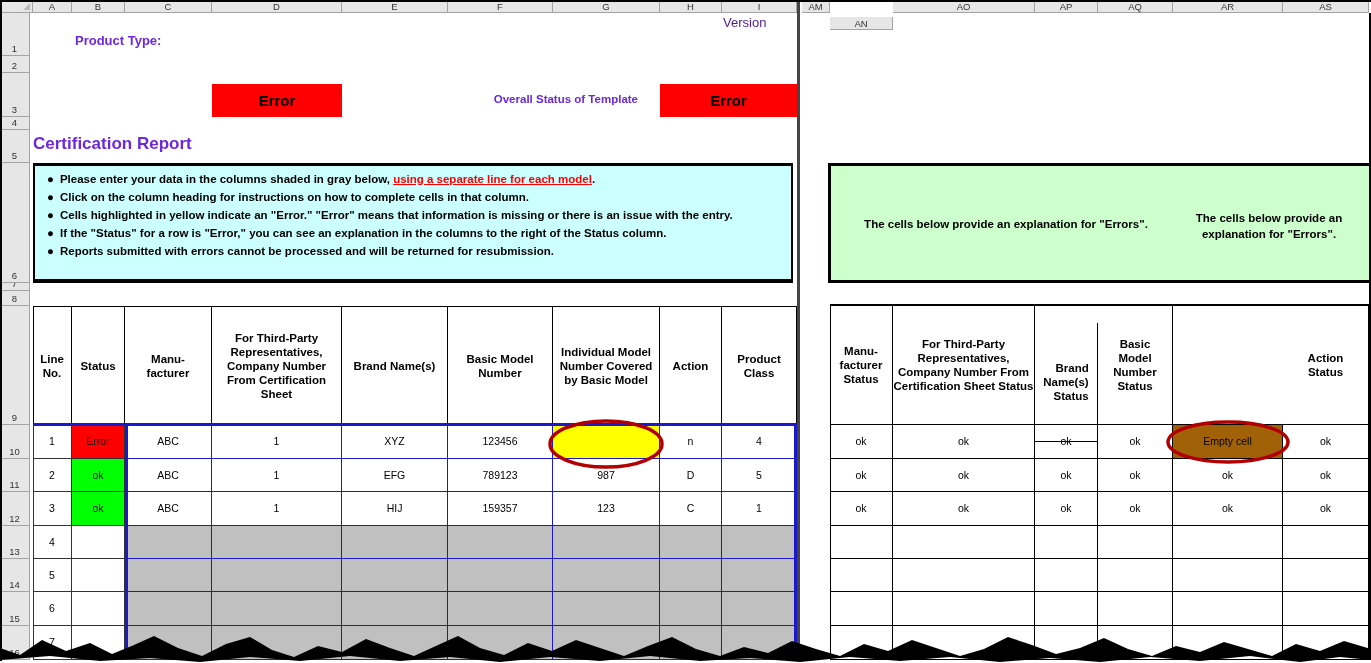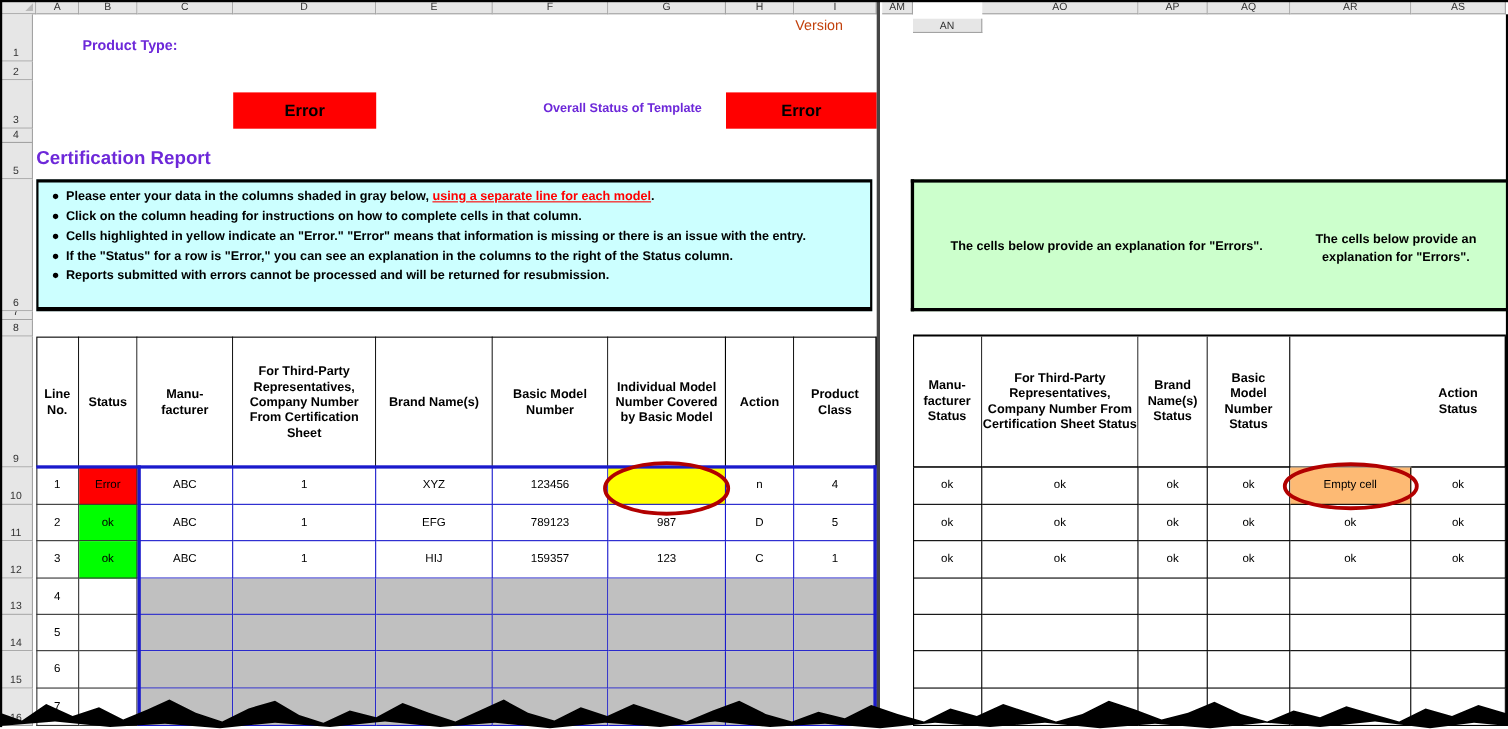--- a/index.html
+++ b/index.html
@@ -133,35 +133,35 @@
       <div class="cell" style="left: 660px; top: 626px; width: 62px; height: 34px; background: rgb(192, 192, 192); border-right: 1px solid rgb(26, 26, 204); border-bottom: 1px solid rgb(26, 26, 204);"></div>
       <div class="cell" style="left: 722px; top: 626px; width: 75px; height: 34px; background: rgb(192, 192, 192); border-right: 1px solid rgb(26, 26, 204); border-bottom: 1px solid rgb(26, 26, 204);"></div>
       <div class="line" style="left: 33px; top: 425px; width: 1px; height: 235px; background: rgb(51, 51, 51);"></div>
       <div class="line" style="left: 33px; top: 423px; width: 764px; height: 3px; background: rgb(26, 26, 204);"></div>
       <div class="line" style="left: 125px; top: 423px; width: 3px; height: 237px; background: rgb(26, 26, 204);"></div>
       <div class="line" style="left: 794px; top: 423px; width: 3px; height: 237px; background: rgb(26, 26, 204);"></div>
       <div class="cell hdr" style="left: 830px; top: 306px; width: 63px; height: 119px; border-right: 1px solid rgb(0, 0, 0); border-bottom: 1px solid rgb(0, 0, 0);">Manu-
 facturer
 Status</div>
       <div class="cell hdr" style="left: 893px; top: 306px; width: 142px; height: 119px; border-right: 1px solid rgb(0, 0, 0); border-bottom: 1px solid rgb(0, 0, 0);">For Third-Party Representatives, Company Number From Certification Sheet Status</div>
-      <div class="cell hdr" style="left: 1035px; top: 306px; width: 63px; height: 119px; border-right: 1px solid rgb(0, 0, 0); border-bottom: 1px solid rgb(0, 0, 0);">Brand
+      <div class="cell hdr" style="left: 1035px; top: 323px; width: 63px; height: 119px; border-right: 1px solid rgb(0, 0, 0); border-bottom: 1px solid rgb(0, 0, 0); text-align: right;">Brand
 Name(s)
 Status</div>
       <div class="cell hdr" style="left: 1098px; top: 306px; width: 75px; height: 119px; border-right: 1px solid rgb(0, 0, 0); border-bottom: 1px solid rgb(0, 0, 0);">Basic
 Model
 Number
 Status</div>
       <div class="cell hdr" style="left: 1283px; top: 306px; width: 86px; height: 119px; border-right: 1px solid rgb(0, 0, 0); border-bottom: 1px solid rgb(0, 0, 0);">Action
 Status</div>
       <div class="line" style="left: 830px; top: 304px; width: 539px; height: 121px; border-width: 2px 1px 1px; border-style: solid; border-color: rgb(0, 0, 0); border-image: initial; box-sizing: border-box;"></div>
       <div class="cell" style="left: 830px; top: 425px; width: 63px; height: 34px; font-size: 10.5px; border-right: 1px solid rgb(0, 0, 0); border-bottom: 1px solid rgb(0, 0, 0);">ok</div>
       <div class="cell" style="left: 893px; top: 425px; width: 142px; height: 34px; font-size: 10.5px; border-right: 1px solid rgb(0, 0, 0); border-bottom: 1px solid rgb(0, 0, 0);">ok</div>
       <div class="cell" style="left: 1035px; top: 425px; width: 63px; height: 34px; font-size: 10.5px; border-right: 1px solid rgb(0, 0, 0); border-bottom: 1px solid rgb(0, 0, 0);">ok</div>
       <div class="cell" style="left: 1098px; top: 425px; width: 75px; height: 34px; font-size: 10.5px; border-right: 1px solid rgb(0, 0, 0); border-bottom: 1px solid rgb(0, 0, 0);">ok</div>
-      <div class="cell" style="left: 1173px; top: 425px; width: 110px; height: 34px; font-size: 10.5px; border-right: 1px solid rgb(0, 0, 0); border-bottom: 1px solid rgb(0, 0, 0); background: #fdba74;">Empty cell</div>
+      <div class="cell" style="left: 1173px; top: 425px; width: 110px; height: 34px; font-size: 10.5px; border-right: 1px solid rgb(0, 0, 0); border-bottom: 1px solid rgb(0, 0, 0); background: #a16207;">Empty cell</div>
       <div class="cell" style="left: 1283px; top: 425px; width: 86px; height: 34px; font-size: 10.5px; border-right: 1px solid rgb(0, 0, 0); border-bottom: 1px solid rgb(0, 0, 0);">ok</div>
       <div class="cell" style="left: 830px; top: 459px; width: 63px; height: 33px; font-size: 10.5px; border-right: 1px solid rgb(0, 0, 0); border-bottom: 1px solid rgb(0, 0, 0);">ok</div>
       <div class="cell" style="left: 893px; top: 459px; width: 142px; height: 33px; font-size: 10.5px; border-right: 1px solid rgb(0, 0, 0); border-bottom: 1px solid rgb(0, 0, 0);">ok</div>
       <div class="cell" style="left: 1035px; top: 459px; width: 63px; height: 33px; font-size: 10.5px; border-right: 1px solid rgb(0, 0, 0); border-bottom: 1px solid rgb(0, 0, 0);">ok</div>
       <div class="cell" style="left: 1098px; top: 459px; width: 75px; height: 33px; font-size: 10.5px; border-right: 1px solid rgb(0, 0, 0); border-bottom: 1px solid rgb(0, 0, 0);">ok</div>
       <div class="cell" style="left: 1173px; top: 459px; width: 110px; height: 33px; font-size: 10.5px; border-right: 1px solid rgb(0, 0, 0); border-bottom: 1px solid rgb(0, 0, 0);">ok</div>
       <div class="cell" style="left: 1283px; top: 459px; width: 86px; height: 33px; font-size: 10.5px; border-right: 1px solid rgb(0, 0, 0); border-bottom: 1px solid rgb(0, 0, 0);">ok</div>
       <div class="cell" style="left: 830px; top: 492px; width: 63px; height: 34px; font-size: 10.5px; border-right: 1px solid rgb(0, 0, 0); border-bottom: 1px solid rgb(0, 0, 0);">ok</div>
       <div class="cell" style="left: 893px; top: 492px; width: 142px; height: 34px; font-size: 10.5px; border-right: 1px solid rgb(0, 0, 0); border-bottom: 1px solid rgb(0, 0, 0);">ok</div>
       <div class="cell" style="left: 1035px; top: 492px; width: 63px; height: 34px; font-size: 10.5px; border-right: 1px solid rgb(0, 0, 0); border-bottom: 1px solid rgb(0, 0, 0);">ok</div>
@@ -189,21 +189,21 @@
       <div class="cell" style="left: 830px; top: 626px; width: 63px; height: 34px; border-right: 1px solid rgb(0, 0, 0); border-bottom: 1px solid rgb(0, 0, 0);"></div>
       <div class="cell" style="left: 893px; top: 626px; width: 142px; height: 34px; border-right: 1px solid rgb(0, 0, 0); border-bottom: 1px solid rgb(0, 0, 0);"></div>
       <div class="cell" style="left: 1035px; top: 626px; width: 63px; height: 34px; border-right: 1px solid rgb(0, 0, 0); border-bottom: 1px solid rgb(0, 0, 0);"></div>
       <div class="cell" style="left: 1098px; top: 626px; width: 75px; height: 34px; border-right: 1px solid rgb(0, 0, 0); border-bottom: 1px solid rgb(0, 0, 0);"></div>
       <div class="cell" style="left: 1173px; top: 626px; width: 110px; height: 34px; border-right: 1px solid rgb(0, 0, 0); border-bottom: 1px solid rgb(0, 0, 0);"></div>
       <div class="cell" style="left: 1283px; top: 626px; width: 86px; height: 34px; border-right: 1px solid rgb(0, 0, 0); border-bottom: 1px solid rgb(0, 0, 0);"></div>
       <div class="line" style="left: 830px; top: 425px; width: 1px; height: 235px; background: rgb(0, 0, 0);"></div>
     </div>
 
   <div class="lbl" style="left:75px;top:33px;font-size:13px;">Product Type:</div>
-  <div class="lbl" style="left:723px;top:15px;font-weight:normal;font-size:13px;color:#c2410c;">Version</div>
+  <div class="lbl" style="left:723px;top:15px;font-weight:normal;font-size:13px;color:#4c1d95;">Version</div>
   <div class="cell" style="left:212px;top:84px;width:130px;height:33px;background:#ff0000;font-weight:bold;font-size:15px;">Error</div>
   <div class="lbl" style="left:440px;top:93px;width:198px;text-align:right;font-size:11.5px;">Overall Status of Template</div>
   <div class="cell" style="left:660px;top:84px;width:137px;height:33px;background:#ff0000;font-weight:bold;font-size:15px;">Error</div>
   <div class="lbl" style="left:33px;top:134px;width:760px;text-align:left;font-size:17px;">Certification Report</div>
 
   <div style="position:absolute;left:33px;top:163px;width:760px;height:120px;box-sizing:border-box;
               background:#ccffff;border:2px solid #000;border-top-width:3px;border-bottom-width:4px;
               padding:4px 12px;font-weight:bold;font-size:11.5px;line-height:18px;">
     <div><span class="blt">●</span><span>Please enter your data in the columns shaded in gray below, </span><span style="color:#f00;text-decoration:underline;">using a separate line for each model</span><span>.</span></div>
     <div><span class="blt">●</span><span>Click on the column heading for instructions on how to complete cells in that column.</span></div>

